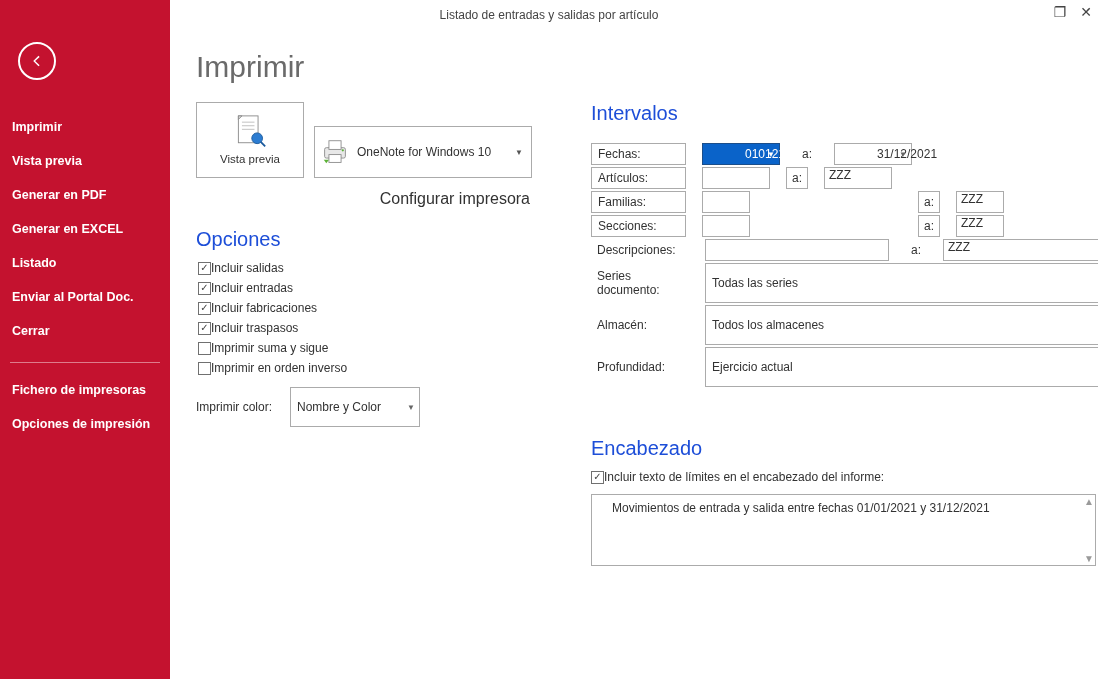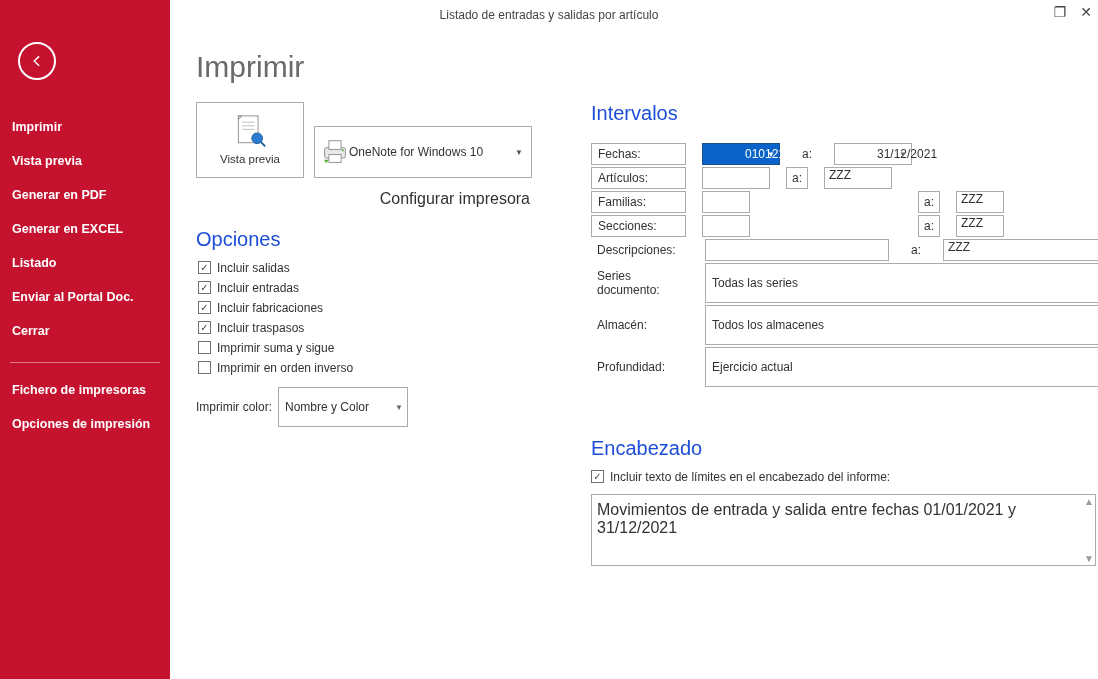--- a/index.html
+++ b/index.html
@@ -82,57 +82,57 @@
   }
   .preview-btn svg { width: 36px; height: 34px; }
   .preview-btn span { font-size: 11.5px; }
   .printer-sel {
     width: 218px;
     height: 52px;
     margin-top: 24px;
     border: 1px solid #ababab;
     display: flex; align-items: center;
     padding: 0 6px;
-    gap: 0;
+    gap: 8px;
     cursor: pointer;
     position: relative;
   }
   .printer-sel .dd { position:absolute; right:8px; font-size: 8px; color:#555; }
   .printer-sel svg { width: 28px; height: 26px; flex-shrink:0; }
   .config-link {
     margin-top: 12px;
     text-align: right;
     font-size: 16px;
     cursor: pointer;
     padding-right: 2px;
   }
   h2.section {
     font-size: 20px;
     font-weight: 400;
     color: #1d4ed8;
     margin: 20px 0 10px 0;
   }
   .right-col h2.section:first-child { margin-top: 0; }
   .chk-list { display: flex; flex-direction: column; gap: 6px; margin-left: 2px; }
-  .chk-row { display: flex; gap: 6px; }
+  .chk-row { display: flex; align-items: center; }
   .chk {
     width: 13px; height: 13px;
     border: 1px solid #707070;
     display: inline-flex;
     align-items: center;
     justify-content: center;
     cursor: pointer;
   }
   .chk.checked::after {
     content: "✓";
     font-size: 10px;
     line-height: 1;
     color: #444;
   }
-  .form-row { display:flex; align-items:center; gap: 2px; margin-top:12px;}
+  .form-row { display:flex; align-items:center; gap: 14px; margin-top:12px;}
   .form-row label { width: 80px; }
   .dropdown {
     border: 1px solid #ababab;
     height: 40px;
     display: flex;
     align-items: center;
     padding: 0 6px;
     position: relative;
     cursor: pointer;
     font-size: 12px;
@@ -172,22 +172,22 @@
   }
   .a-plain { width:22px; text-align:center; }
   .date-inp { width: 78px; display:flex; align-items:center; position:relative;padding-left:42px;}
   .date-inp .dd-arrow{ position:absolute; right:4px; font-size:8px; color:#666;}
   .wide-dd { flex:1; }
   .encabezado-block { margin-top: 50px; }
   .limits-text {
     width: 100%;
     height: 72px;
     border: 1px solid #ababab;
-    padding: 6px 5px;
-    font-size:16px;
+    padding: 6px 20px;
+    font-size:12px;
     background:#fff;
     position:relative;
     overflow:auto;
   }
   .limits-wrap { position:relative; width: 505px; margin-top:10px; }
   .scroll-arrow { position:absolute; right:2px; font-size:10px; color:#9a9a9a; user-select:none;}
   .scroll-arrow.up { top:2px;}
   .scroll-arrow.down { bottom:2px;}
   .w48 { width:48px; }
   .w68 { width:68px; }

